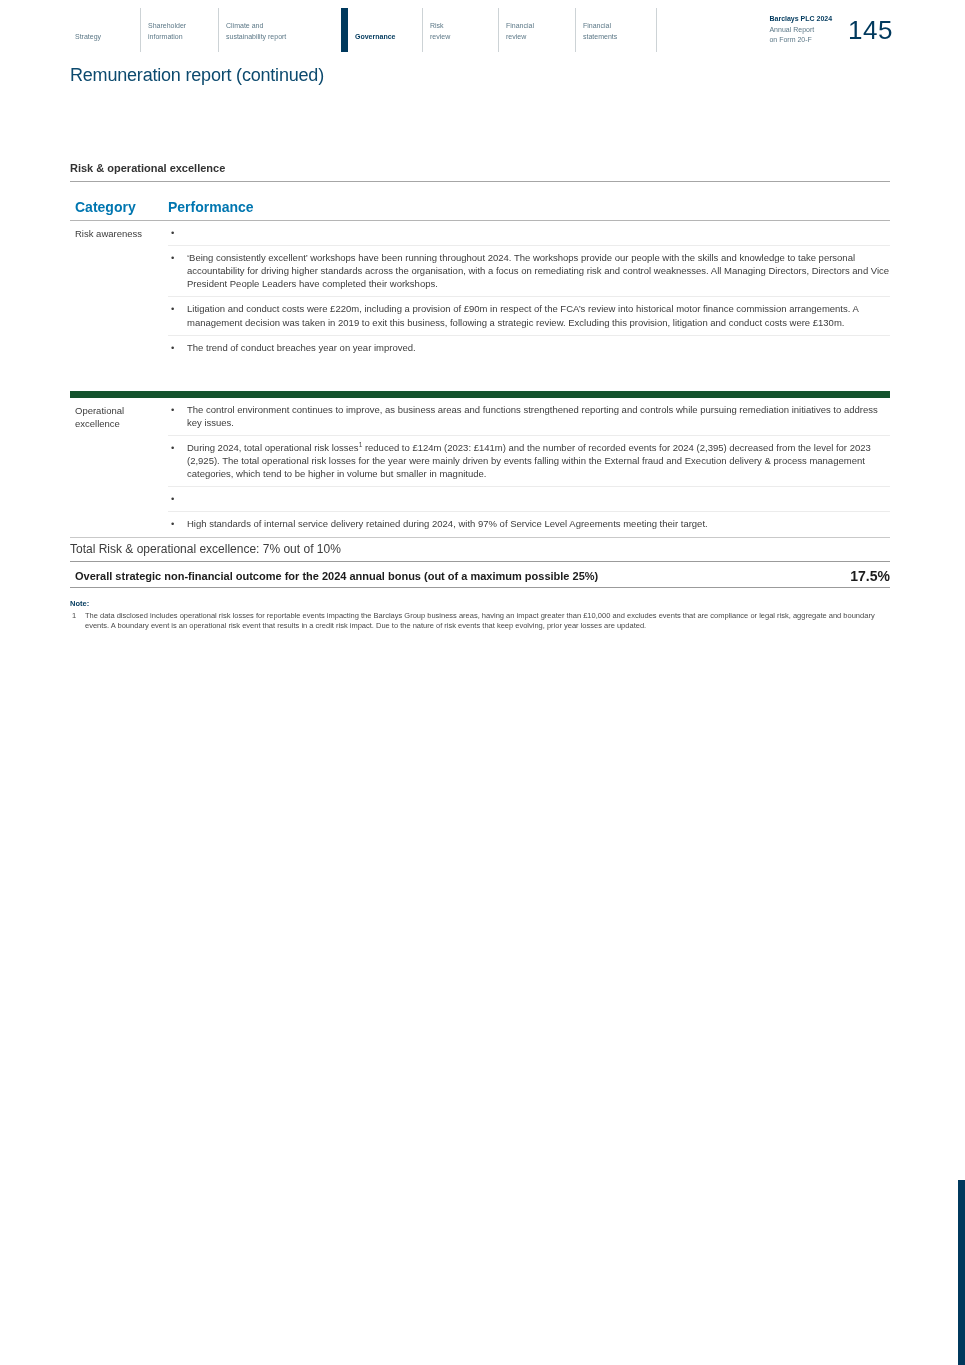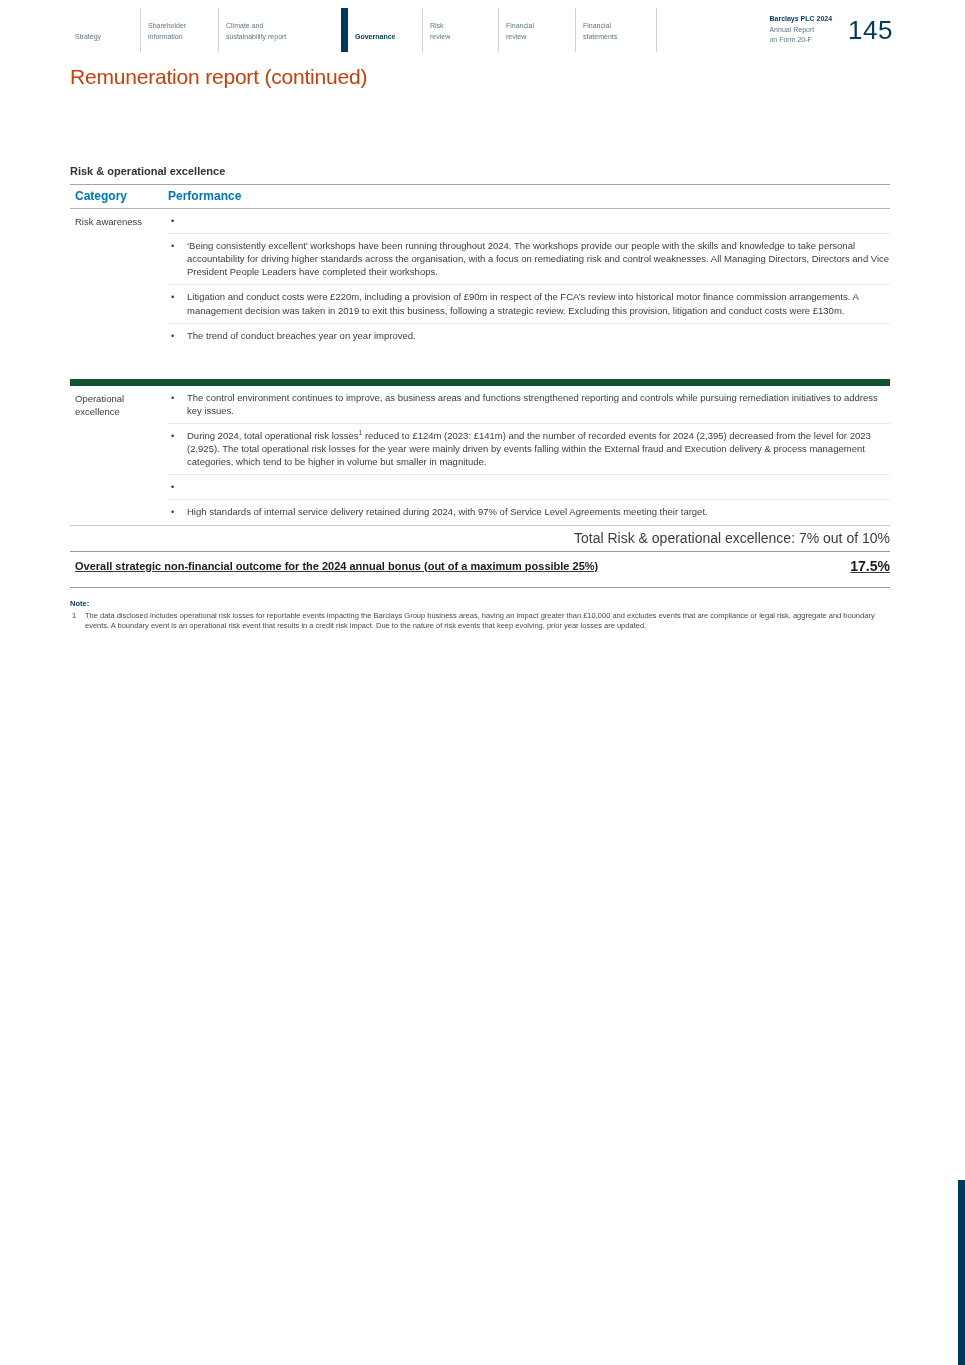--- a/index.html
+++ b/index.html
@@ -34,57 +34,56 @@
     flex:1; border-left:1px solid #cdd3d6;
     display:flex; align-items:center; justify-content:flex-end; gap:16px;
     padding-right:2px;
   }
   .brand { font-size:7px; line-height:1.5; color:#5c7887; }
   .brand .b-title { color:#00395d; font-weight:bold; }
   .pagenum { font-size:26px; color:#00395d; font-weight:400; letter-spacing:0.5px; }
 
   
   .doc-title {
-    margin-top:13px; font-size:21px; font-weight:400; color:#c2410c;
+    margin-top:13px; font-size:18px; font-weight:400; color:#0c4a6e;
     letter-spacing:-0.2px;
   }
 
   
   .section-heading {
     margin-top:76px; font-size:11px; font-weight:bold; color:#333333;
   }
   .rtable { margin-top:7px; width:820px; }
   .thead {
     display:grid; grid-template-columns:98px 1fr;
     border-top:1px solid #a6a6a6; border-bottom:1px solid #b5b5b5;
     padding:4px 0 5px 0;
   }
-  .thead .th { font-size:12px; font-weight:bold; color:#0076b0; }
+  .thead .th { font-size:14px; font-weight:bold; color:#0076b0;margin-top:13px; }
   .thead .th:first-child { padding-left:5px; }
   .trow { display:grid; grid-template-columns:98px 1fr; }
   .trow + .trow { border-top:7px solid #14532d;margin-top:31px; }
   .cat-cell { font-size:9.5px; color:#3c3c3c; padding:7px 8px 0 5px; line-height:1.35; }
   .bullets { }
   .bullet {
     display:grid; grid-template-columns:16px 1fr; padding:5px 0 6px 3px;
     font-size:9.5px; line-height:1.38; color:#3c3c3c;
   }
   .bullet + .bullet { border-top:1px solid #ececec; }
   .b-dot { font-size:9.5px; color:#3c3c3c; }
   sup { font-size:6.5px; vertical-align:super; line-height:0; }
 
   .total-line {
-    border-top:1px solid #c9c9c9; text-align:right;
-    font-size:14px; color:#3c3c3c; padding:4px 0 5px 0;
+    border-top:1px solid #c9c9c9; text-align:left;
+    font-size:12px; color:#3c3c3c; padding:4px 0 5px 0;
   }
   .sum-row {
     border-top:1px solid #9b9b9b; border-bottom:1px solid #9b9b9b;
     display:grid; grid-template-columns:1fr auto; align-items:center;
-    padding:6px 0 13px 0;
-    text-decoration:underline;
+    padding:6px 0 3px 0;
   }
   .sum-label { font-size:11px; font-weight:bold; color:#1c1c1c; padding-left:5px; }
   .sum-value { font-size:14px; font-weight:bold; color:#1c1c1c;margin-left:41px; }
 
   
   .note-block { margin-top:11px; }
   .note-heading { font-size:7.5px; font-weight:bold; color:#00395d; }
   .footnote {
     display:grid; grid-template-columns:15px 1fr; margin-top:3px;
     font-size:7.5px; line-height:1.45; color:#4a4a4a; width:820px;

